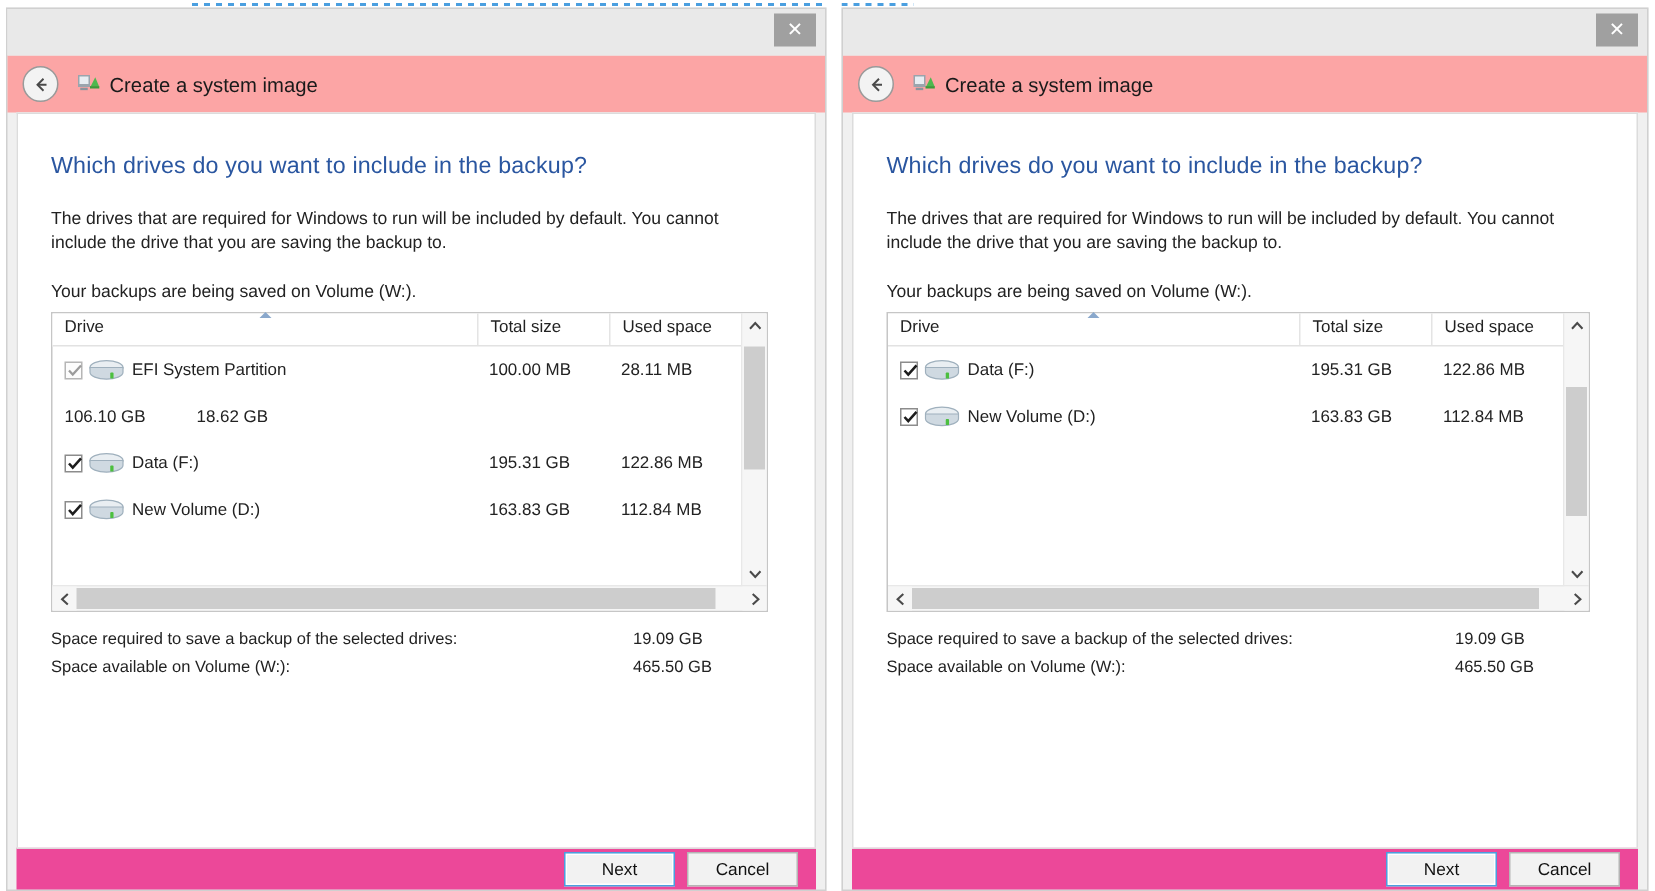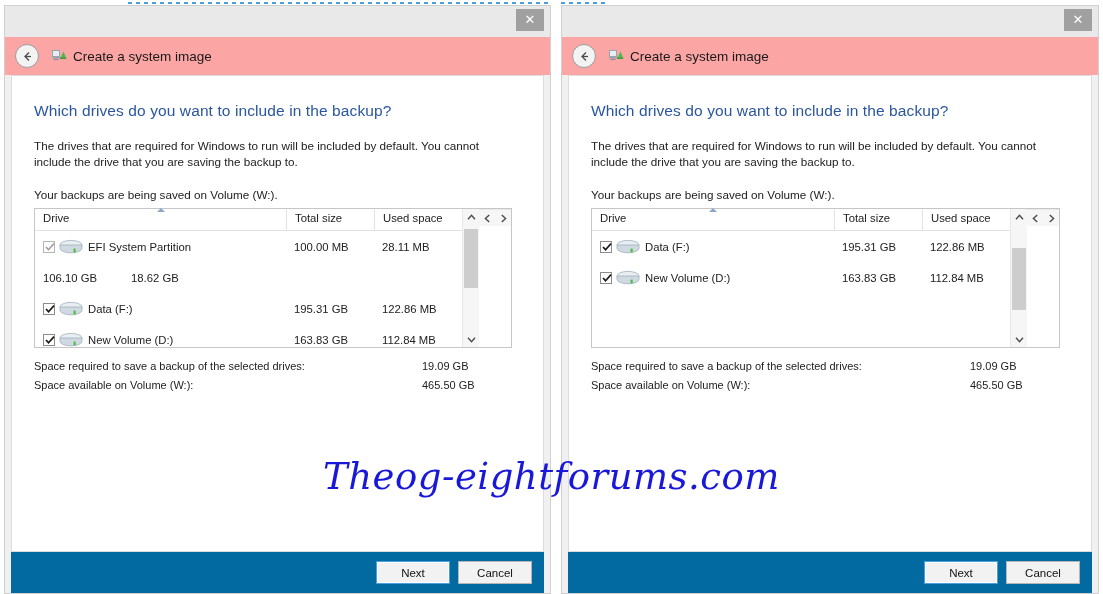--- a/index.html
+++ b/index.html
@@ -123,23 +123,24 @@
     font-size: 11.7px;
     color: #222;
     margin: 0 0 7px 0;
   }
 
   
   .listbox {
     border: 1px solid #c6c6c6;
     background: #ffffff;
     position: relative;
-    height: 140px;
+    height: 200px;
     box-sizing: border-box;
     display: flex;
+    flex-direction: column;
   }
   .lb-main {
     flex: 1 1 auto;
     display: flex;
     min-height: 0;
   }
   .lb-cols {
     flex: 1 1 auto;
     display: flex;
     flex-direction: column;
@@ -276,23 +277,23 @@
     font-size: 11px;
     color: #222;
     margin-bottom: 7px;
     align-items: center;
   }
   .sline .lbl { flex: 1 1 auto; }
   .sline .val { width: 90px; flex: 0 0 90px; }
 
   
   .footer {
-    height: 42px;
+    height: 28px;
     flex: 0 0 auto;
-    background: #0369a1;
+    background: #ec4899;
     border-top: 1px solid #dcdcdc;
     display: flex;
     align-items: center;
     justify-content: flex-end;
     padding-right: 12px;
     gap: 8px;
     margin: 0 6px;
     box-sizing: border-box;
   }
   .btn {
@@ -634,15 +635,14 @@
         </div>
       </div>
     </div>
 
     <div class="footer">
       <button class="btn default">Next</button>
       <button class="btn">Cancel</button>
     </div>
   </div>
 
-  <div class="watermark">Theog-eightforums.com</div>
 
 </div>
 
 </body></html>

